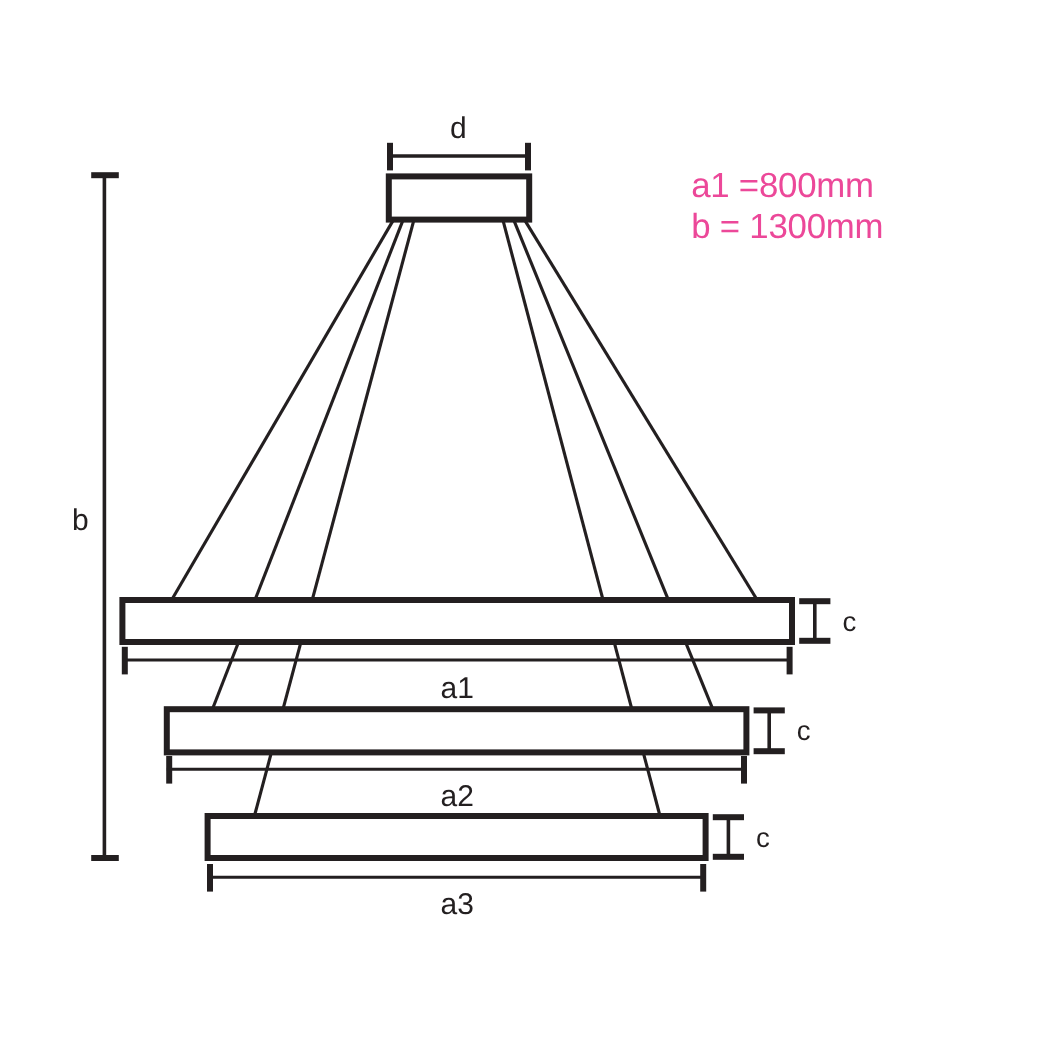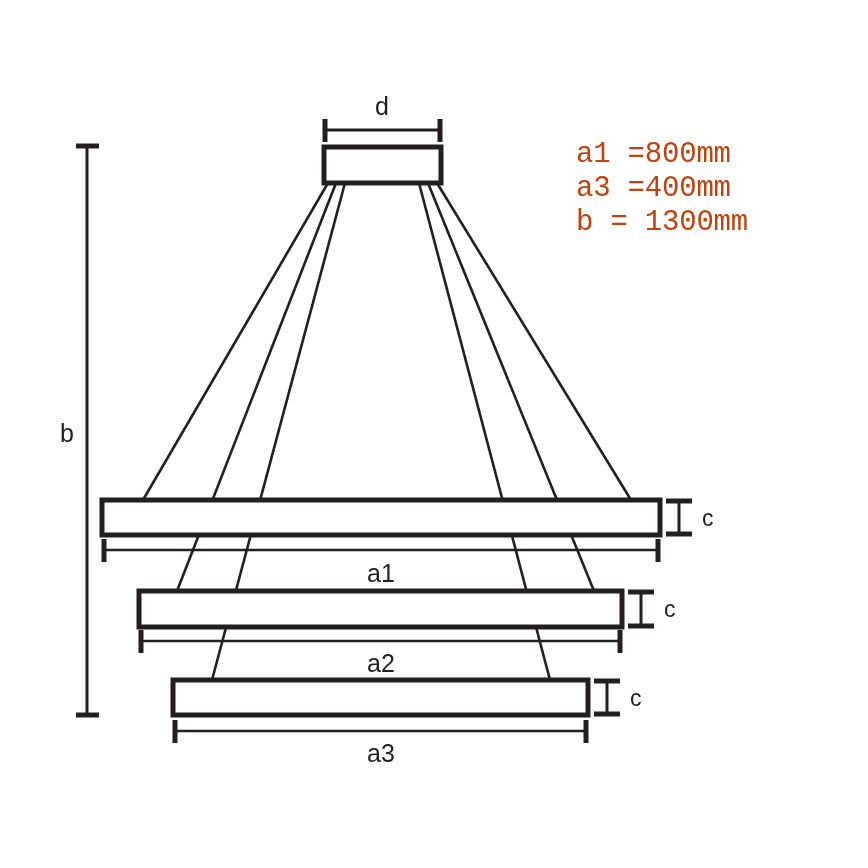--- a/index.html
+++ b/index.html
@@ -27,24 +27,24 @@
     left: 0;
     display: block;
   }
   .legend-block {
     position: absolute;
     left: 576px;
     top: 138px;
     width: 280px;
   }
   .legend-row {
-    font-family: Liberation Mono, monospace;
+    font-family: Liberation Sans, sans-serif;
     font-size: 29px;
     line-height: 34px;
-    color: #c2410c;
+    color: #ec4899;
     white-space: pre;
     letter-spacing: -0.2px;
   }
   .legend-sym { }
   .legend-eq { }
   .legend-val { }
   text {
     font-family: "Liberation Sans", sans-serif;
     fill: #231f20;
   }
@@ -138,17 +138,16 @@
       <line x1="607" y1="680" x2="607" y2="715" stroke-width="3"></line>
       <line x1="594" y1="681" x2="620" y2="681" stroke-width="5"></line>
       <line x1="594" y1="714" x2="620" y2="714" stroke-width="5"></line>
     </g>
     <text class="dim-label-small" x="630" y="706">c</text>
 
   </svg>
 
   <div class="legend-block">
     <div class="legend-row"><span class="legend-sym">a1</span> <span class="legend-eq">=</span><span class="legend-val">800mm</span></div>
-    <div class="legend-row"><span class="legend-sym">a3</span> <span class="legend-eq">=</span><span class="legend-val">400mm</span></div>
     <div class="legend-row"><span class="legend-sym">b</span> <span class="legend-eq">=</span> <span class="legend-val">1300mm</span></div>
   </div>
 
 </div>
 
 </body></html>

